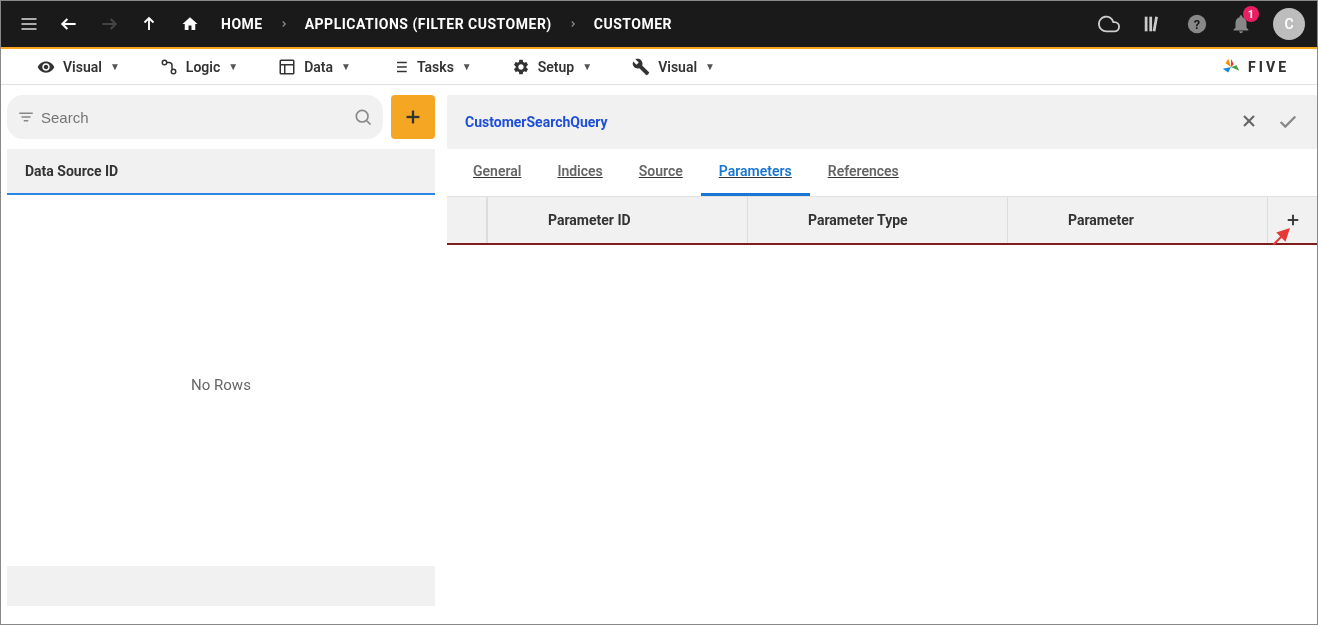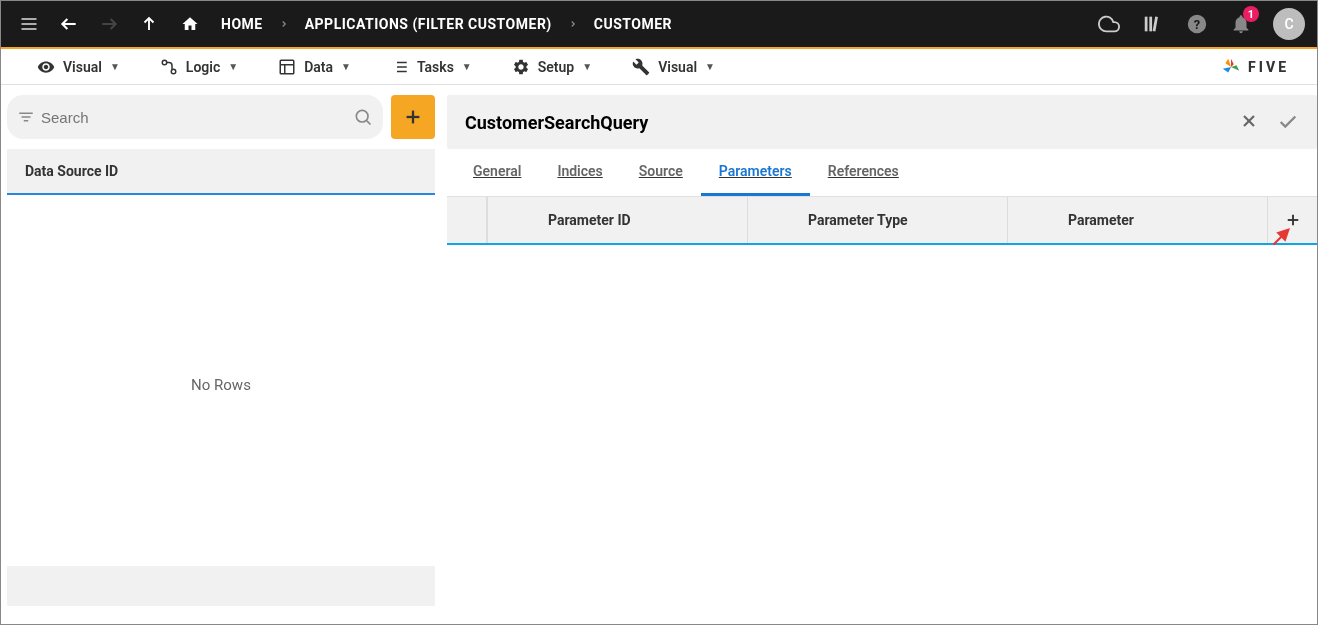--- a/index.html
+++ b/index.html
@@ -27,29 +27,29 @@
 .search-row { display: flex; gap: 8px; align-items: stretch; }
 .search-box { flex: 1; background: #f1f1f1; border-radius: 16px; display: flex; align-items: center; padding: 0 10px; height: 44px; }
 .search-box input { flex: 1; border: none; background: transparent; outline: none; font-size: 15px; padding: 0 6px; color: #555; }
 .add-btn { width: 44px; height: 44px; background: #f5a623; border-radius: 4px; display: flex; align-items: center; justify-content: center; cursor: pointer; }
 .ds-header { margin-top: 10px; background: #f1f1f1; padding: 14px 18px; font-weight: 700; border-bottom: 2px solid #2986e2; font-size: 14px; }
 .no-rows { flex: 1; display: flex; align-items: center; justify-content: center; color: #666; font-size: 15px; background: #fff; margin-top: 8px; }
 .left-bottom { height: 40px; background: #f1f1f1; margin-top: auto; }
 
 .right-panel { flex: 1; display: flex; flex-direction: column; padding: 0 0 0 6px; }
 .detail-header { background: #f1f1f1; height: 54px; display: flex; align-items: center; padding: 0 18px; margin-top: 10px; border-radius: 2px; }
-.detail-title { font-weight: 700; font-size: 18px; color: #000000; }
+.detail-title { font-weight: 700; font-size: 14px; color: #1d4ed8; }
 .detail-actions { margin-left: auto; display: flex; gap: 18px; }
 .detail-actions .act { cursor: pointer; color: #555; }
 
 .tabs { display: flex; border-bottom: 1px solid #e0e0e0; padding: 0 8px; text-decoration: underline; }
 .tab { padding: 14px 18px; font-weight: 600; color: #666; cursor: pointer; border-bottom: 3px solid transparent; }
 .tab.active { color: #1976d2; border-bottom-color: #1976d2; }
 
-.table-head { display: flex; background: #f1f1f1; height: 48px; align-items: center; border-bottom: 2px solid #0ea5e9; position: relative; }
+.table-head { display: flex; background: #f1f1f1; height: 48px; align-items: center; border-bottom: 2px solid #7f1d1d; position: relative; }
 .th { flex: 1; padding-left: 60px; font-weight: 700; border-left: 1px solid #ddd; height: 100%; display: flex; align-items: center; }
 .th:first-child { border-left: none; }
 .th-left-spacer { width: 40px; border-right: 1px solid #ddd; height: 100%; }
 .th-add { width: 50px; display: flex; align-items: center; justify-content: center; cursor: pointer; border-left: 1px solid #ddd; height: 100%; }
 
 .arrow-annotation { position: absolute; color: #e53935; font-size: 24px; pointer-events: none; }
 
 svg { display: block; }
 </style>
 </head>

